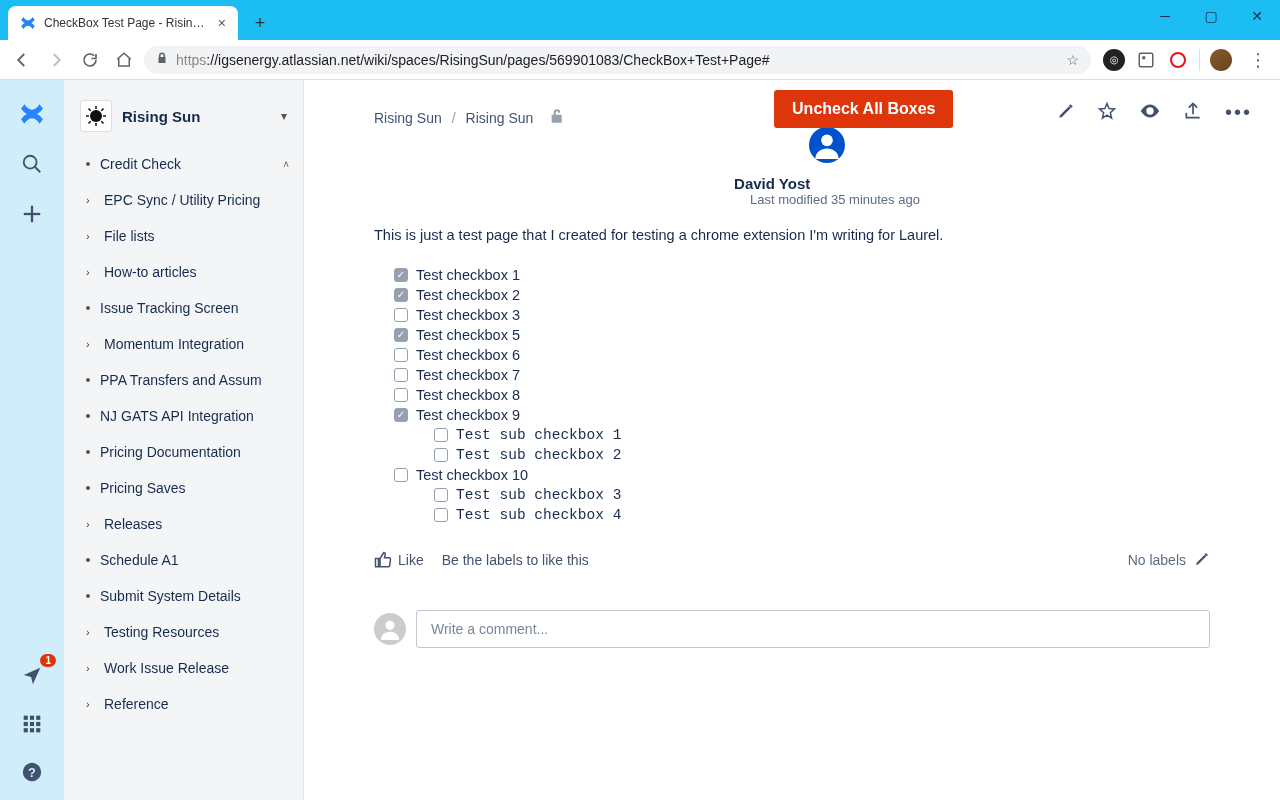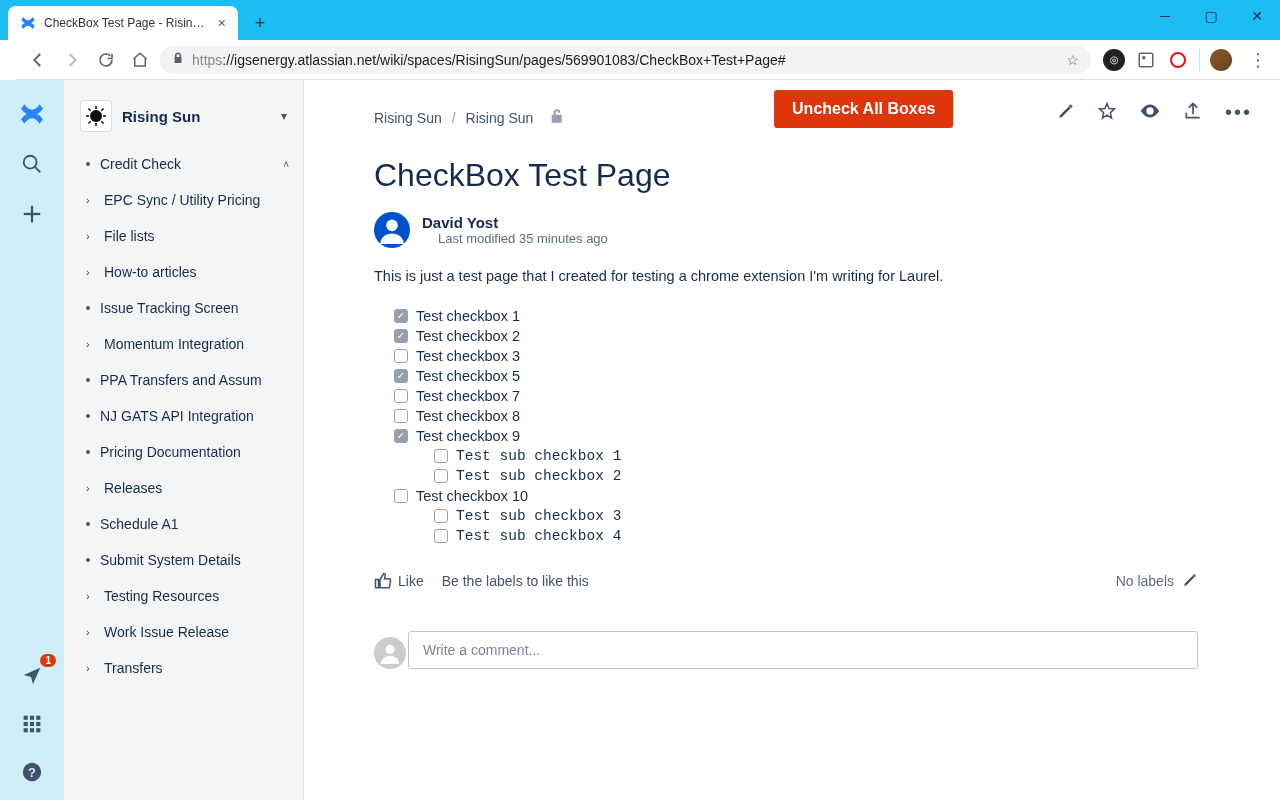--- a/index.html
+++ b/index.html
@@ -7,21 +7,21 @@
   
   .titlebar { height: 40px; background: #1BBDF2; display: flex; align-items: flex-end; position: relative; }
   .tab { background: #fff; height: 34px; margin-left: 8px; border-top-left-radius: 8px; border-top-right-radius: 8px; display: flex; align-items: center; padding: 0 12px; gap: 8px; width: 230px; }
   .tab-favicon { width: 16px; height: 16px; }
   .tab-title { font-size: 12px; color: #333; white-space: nowrap; overflow: hidden; text-overflow: ellipsis; flex: 1; }
   .tab-close { font-size: 14px; color: #555; cursor: pointer; }
   .newtab { width: 28px; height: 28px; display: flex; align-items: center; justify-content: center; margin-left: 8px; margin-bottom: 3px; border-radius: 50%; cursor: pointer; color: #333; font-size: 18px; }
   .win-controls { position: absolute; right: 0; top: 0; display: flex; }
   .win-btn { width: 46px; height: 32px; display: flex; align-items: center; justify-content: center; font-size: 14px; cursor: pointer; }
   
-  .toolbar { height: 40px; background: #fff; border-bottom: 1px solid #ddd; display: flex; align-items: center; padding: 0 8px; gap: 6px; margin-left: 16px; }
+  .toolbar { height: 40px; background: #fff; border-bottom: 1px solid #ddd; display: flex; align-items: center; padding: 0 8px; gap: 6px; }
   .tb-icon { width: 28px; height: 28px; display: flex; align-items: center; justify-content: center; color: #5f6368; border-radius: 50%; cursor: pointer; font-size: 16px; }
   .tb-icon.disabled { color: #bbb; cursor: default; }
   .addr { flex: 1; height: 28px; background: #f1f3f4; border-radius: 14px; display: flex; align-items: center; padding: 0 12px; gap: 8px; font-size: 14px; color: #202124; }
   .addr .lock { font-size: 12px; color: #5f6368; }
   .addr .star { margin-left: auto; color: #5f6368; cursor: pointer; }
   .ext-icons { display: flex; gap: 10px; align-items: center; padding: 0 6px; }
   .ext-icon { width: 22px; height: 22px; border-radius: 50%; display: flex; align-items: center; justify-content: center; font-size: 14px; }
   .dots { font-size: 18px; color: #5f6368; width: 28px; text-align: center; cursor: pointer; }
   
   .app { display: flex; height: 720px; }
@@ -36,42 +36,42 @@
   .space-header { display: flex; align-items: center; gap: 10px; padding: 10px 16px 14px; }
   .space-logo { width: 32px; height: 32px; background: #fff; border: 1px solid #ddd; border-radius: 3px; display: flex; align-items: center; justify-content: center; }
   .space-name { font-weight: 600; font-size: 15px; flex: 1; }
   .chev { color: #555; font-size: 12px; }
   .tree { list-style: none; }
   .tree li { display: flex; align-items: center; gap: 10px; padding: 10px 14px 10px 22px; font-size: 14px; color: #172B4D; cursor: pointer; white-space: nowrap; overflow: hidden; text-overflow: ellipsis; }
   .bullet { width: 4px; height: 4px; background: #555; border-radius: 50%; flex-shrink: 0; }
   .expand { font-size: 11px; color: #444; flex-shrink: 0; width: 8px; }
   .caret-up { margin-left: auto; font-size: 10px; color: #555; }
   
-  .main { flex: 1; overflow-y: auto; position: relative; padding: 0 12px 40px 0; }
+  .main { flex: 1; overflow-y: auto; position: relative; padding: 0 0 40px 0; }
   .uncheck-btn { position: absolute; top: 10px; left: 50%; transform: translateX(-10%); background: #DE350B; color: #fff; border: none; padding: 10px 18px; font-size: 16px; font-weight: 600; border-radius: 3px; cursor: pointer; }
   .page-actions { position: absolute; top: 20px; right: 28px; display: flex; gap: 22px; align-items: center; color: #42526E; }
   .pa-icon { cursor: pointer; }
   .breadcrumb { padding: 28px 0 0 70px; display: flex; align-items: center; gap: 10px; color: #42526E; font-size: 14px; }
   .breadcrumb .bc-sep { color: #97a0af; }
   .page-title { padding: 30px 0 18px 70px; font-size: 32px; font-weight: 500; color: #172B4D; }
-  .author { display: flex; align-items: center; gap: 12px; padding: 0 0 18px 70px; }
+  .author { display: flex; align-items: center; gap: 12px; padding: 0 0 18px 70px; flex-direction: column; }
   .avatar { width: 36px; height: 36px; border-radius: 50%; background: #0052CC; display: flex; align-items: center; justify-content: center; }
   .author-name { font-weight: 700; font-size: 15px; }
   .author-sub { font-size: 13px; color: #5e6c84; margin-left: 16px; }
   .body-text { padding: 0 70px 18px 70px; font-size: 14.5px; line-height: 1.5; }
   .checklist { padding: 0 70px; }
   .check-row { display: flex; align-items: center; gap: 8px; padding: 2px 0; font-size: 14.5px; margin-left: 20px; }
   .check-row.sub { margin-left: 60px; font-family: Liberation Mono, monospace; }
   .cb { width: 14px; height: 14px; border: 1.5px solid #97a0af; border-radius: 3px; display: inline-flex; align-items: center; justify-content: center; font-size: 10px; color: #fff; flex-shrink: 0; }
   .cb.checked { background: #97a0af; border-color: #97a0af; }
   .like-row { display: flex; align-items: center; gap: 18px; padding: 26px 70px 0 70px; font-size: 14px; }
   .like-btn { display: flex; align-items: center; gap: 6px; color: #42526E; cursor: pointer; }
   .like-text { color: #42526E; }
   .no-labels { margin-left: auto; color: #5e6c84; display: flex; align-items: center; gap: 8px; }
-  .comment-row { display: flex; gap: 2px; padding: 40px 70px 0 70px; align-items: flex-end; }
+  .comment-row { display: flex; gap: 10px; padding: 40px 70px 0 70px; align-items: center; }
   .comment-avatar { width: 32px; height: 32px; border-radius: 50%; background: #ccc; display: flex; align-items: center; justify-content: center; }
   .comment-box { flex: 1; border: 1px solid #c1c7d0; border-radius: 3px; padding: 10px 14px; color: #7a869a; font-size: 14px; cursor: text; }
   .url-gray { color: #888; }
 </style>
 </head>
 <body>
 
 <div class="titlebar">
   <div class="tab">
     <svg class="tab-favicon" viewBox="0 0 24 24">
@@ -240,20 +240,24 @@
         </li>
         <li>
           <span class="bullet"></span>
           <span>NJ GATS API Integration</span>
         </li>
         <li>
           <span class="bullet"></span>
           <span>Pricing Documentation</span>
         </li>
         <li>
+          <span class="bullet"></span>
+          <span>Pricing Saves</span>
+        </li>
+        <li>
           <span class="expand">›</span>
           <span>Releases</span>
         </li>
         <li>
           <span class="bullet"></span>
           <span>Schedule A1</span>
         </li>
         <li>
           <span class="bullet"></span>
           <span>Submit System Details</span>
@@ -261,21 +265,21 @@
         <li>
           <span class="expand">›</span>
           <span>Testing Resources</span>
         </li>
         <li>
           <span class="expand">›</span>
           <span>Work Issue Release</span>
         </li>
         <li>
           <span class="expand">›</span>
-          <span>Transfers</span>
+          <span>Reference</span>
         </li>
       </ul>
   </div>
 
   <div class="main">
     <button class="uncheck-btn">Uncheck All Boxes</button>
     <div class="page-actions">
       <span class="pa-icon"><svg width="18" height="18" viewBox="0 0 24 24">
             <path fill="#42526E" d="M3 21l3.5-1 12-12-2.5-2.5-12 12zM18 3l3 3-2 2-3-3z"></path>
           </svg></span>
@@ -296,21 +300,20 @@
       <span>Rising Sun</span>
       <span class="bc-sep">/</span>
       <span>Rising Sun</span>
       <span style="color:#97a0af;margin-left:6px">
         <svg width="16" height="16" viewBox="0 0 24 24">
             <path fill="#97a0af" d="M7 10V7a5 5 0 0 1 10 0h-3a2 2 0 0 0-4 0v3h9v12H4V10z"></path>
           </svg>
       </span>
     </div>
 
-    <h1 class="page-title">CheckBox Test Page</h1>
 
     <div class="author">
       <div class="avatar">
         <svg width="28" height="28" viewBox="0 0 24 24">
             <circle cx="12" cy="8" r="5" fill="#fff"></circle>
             <path fill="#fff" d="M2 24c0-6 5-9 10-9s10 3 10 9z"></path>
           </svg>
       </div>
       <div>
         <div class="author-name">David Yost</div>
@@ -329,20 +332,24 @@
           <span class="cb checked">✓</span>
           <span>Test checkbox 2</span>
         </div>
         <div class="check-row">
           <span class="cb"></span>
           <span>Test checkbox 3</span>
         </div>
         <div class="check-row">
           <span class="cb checked">✓</span>
           <span>Test checkbox 5</span>
+        </div>
+        <div class="check-row">
+          <span class="cb"></span>
+          <span>Test checkbox 6</span>
         </div>
         <div class="check-row">
           <span class="cb"></span>
           <span>Test checkbox 7</span>
         </div>
         <div class="check-row">
           <span class="cb"></span>
           <span>Test checkbox 8</span>
         </div>
         <div class="check-row">

